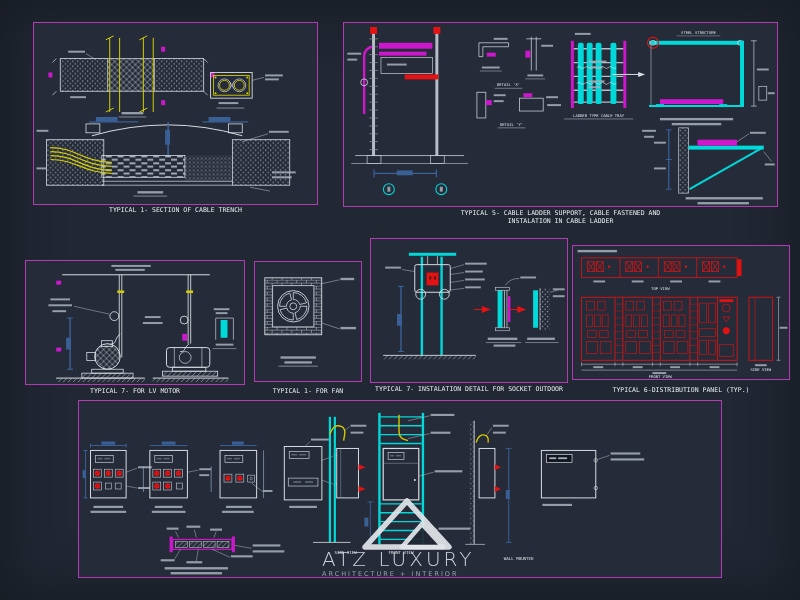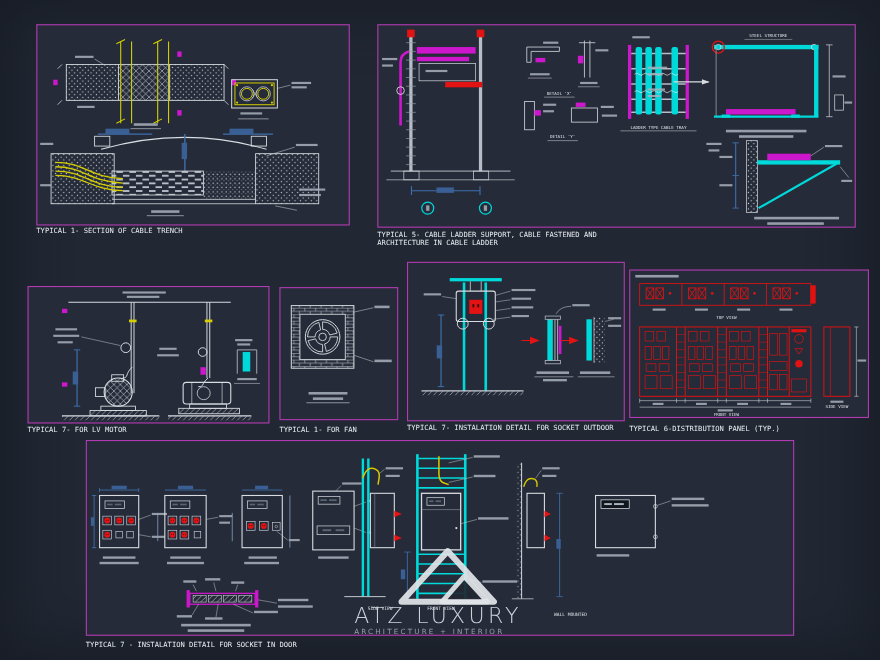--- a/index.html
+++ b/index.html
@@ -1,20 +1,20 @@
 <!DOCTYPE html>
 <html><head>
 <meta charset="utf-8">
 <style>
   html,body{margin:0;padding:0;background:#161b24;}
   #stage{position:relative;width:800px;height:600px;background:#212733;overflow:hidden;
          box-shadow:inset 0 0 46px 12px #181d26;font-family:"DejaVu Sans Mono",monospace;}
   .panel{position:absolute;border:1.5px solid #b23ab2;background:#252b38;box-sizing:border-box;}
   .panel svg{display:block;width:100%;height:100%;}
-  .cap{position:absolute;color:#e9edf2;font-size:6.5px;letter-spacing:0;text-align:left;
+  .cap{position:absolute;color:#e9edf2;font-size:6.5px;letter-spacing:0;text-align:center;
        font-family:"DejaVu Sans Mono",monospace;white-space:nowrap;}
   .t{font:3.9px "DejaVu Sans Mono",monospace;fill:#dfe3e8;}
   .lb{fill:#a9b1bc;opacity:.85;}
   .wm-brand{position:absolute;left:322px;top:547px;width:180px;text-align:left;
             color:#ccd2da;font-size:20px;font-weight:200;letter-spacing:3px;
             font-family:"DejaVu Sans",sans-serif;}
   .wm-tag{position:absolute;left:322px;top:570px;width:180px;text-align:left;
           color:#98a1ae;font-size:6.5px;letter-spacing:2px;font-family:"DejaVu Sans",sans-serif;}
 </style>
 </head>
@@ -266,21 +266,21 @@
     <rect x="300" y="108" width="14" height="2" class="lb"></rect>
           <rect x="302" y="114" width="10" height="2" class="lb"></rect>
     <line x1="396" y1="120" x2="408" y2="112" stroke="#c8cdd4" stroke-width="0.5"></line>
     <rect x="409" y="110" width="16" height="2" class="lb"></rect>
     <rect x="344" y="176" width="78" height="2.4" class="lb"></rect>
           <rect x="356" y="181" width="52" height="2.4" class="lb"></rect>
   </g>
 </svg>
 </div>
 <div class="cap" style="left:343px;top:209px;width:435px">TYPICAL 5- CABLE LADDER SUPPORT, CABLE FASTENED AND</div>
-<div class="cap" style="left:343px;top:217px;width:435px">ARCHITECTURE IN CABLE LADDER</div>
+<div class="cap" style="left:343px;top:217px;width:435px">INSTALATION IN CABLE LADDER</div>
 
 <div class="panel" style="left:25px;top:260px;width:220px;height:125px">
 <svg viewBox="0 0 220 125">
   <line x1="36" y1="14" x2="186" y2="14" stroke="#d9dde2" stroke-width="1"></line>
   <rect x="86" y="4" width="40" height="2" class="lb"></rect>
         <rect x="90" y="8" width="30" height="2" class="lb"></rect>
   <g stroke="#d9dde2" stroke-width="0.9">
     <line x1="94" y1="14" x2="94" y2="98"></line>
           <line x1="96.6" y1="14" x2="96.6" y2="98"></line>
     <line x1="164" y1="14" x2="164" y2="84"></line>
@@ -743,21 +743,20 @@
     <line x1="132" y1="150" x2="150" y2="158" stroke="#c8cdd4" stroke-width="0.45"></line>
     <rect x="151" y="156" width="22" height="2.2" class="lb"></rect>
     <line x1="155" y1="146" x2="172" y2="149" stroke="#c8cdd4" stroke-width="0.45"></line>
     <rect x="173" y="145" width="28" height="2.2" class="lb"></rect>
           <rect x="173" y="151" width="32" height="2.2" class="lb"></rect>
     <rect x="84" y="168" width="64" height="2.4" class="lb"></rect>
           <rect x="90" y="173" width="52" height="2.4" class="lb"></rect>
   </g>
 </svg>
 </div>
-<div class="cap" style="left:78px;top:582px;width:644px">TYPICAL 7 - INSTALATION DETAIL FOR SOCKET IN DOOR</div>
 
 <svg style="position:absolute;left:358px;top:497px" width="100" height="54" viewBox="0 0 100 54">
   <path d="M49,4 L91,50 H7 Z" fill="none" stroke="#e2e6ea" stroke-width="5.5" stroke-linejoin="round" opacity="0.92"></path>
   <path d="M64,27 L85,50 H44 Z" fill="#212733" stroke="#e2e6ea" stroke-width="4.5" stroke-linejoin="round" opacity="0.92"></path>
 </svg>
 <div class="wm-brand">ATZ LUXURY</div>
 <div class="wm-tag">ARCHITECTURE + INTERIOR</div>
 
 </div>
 

